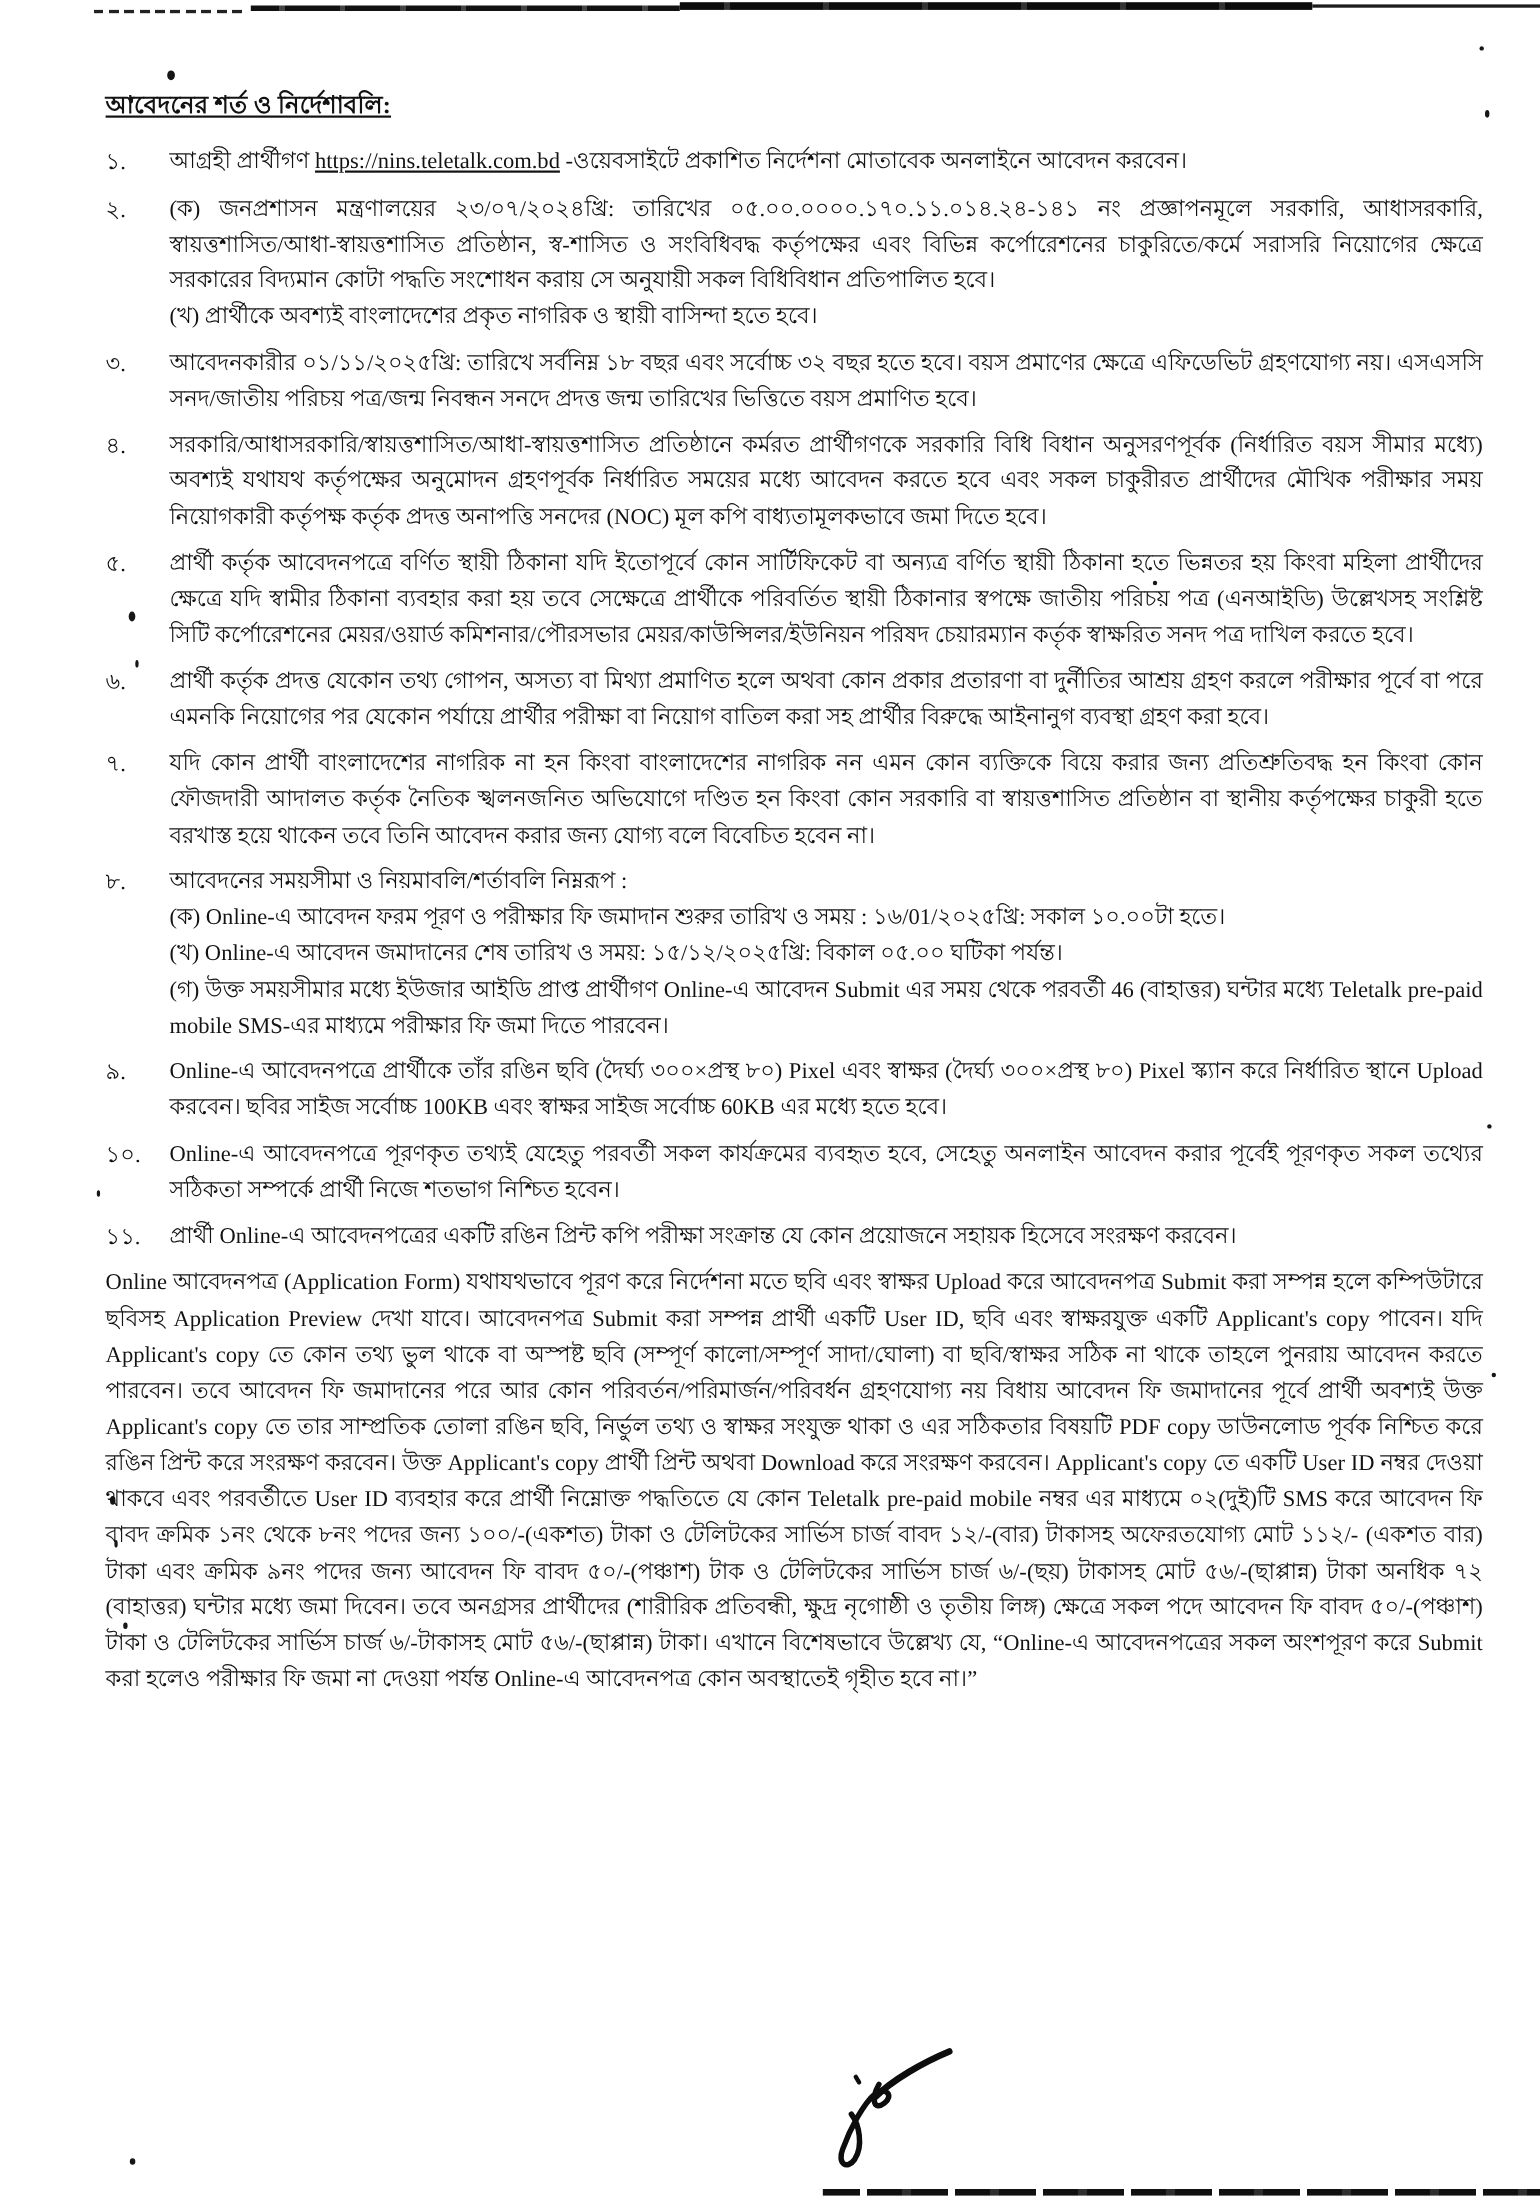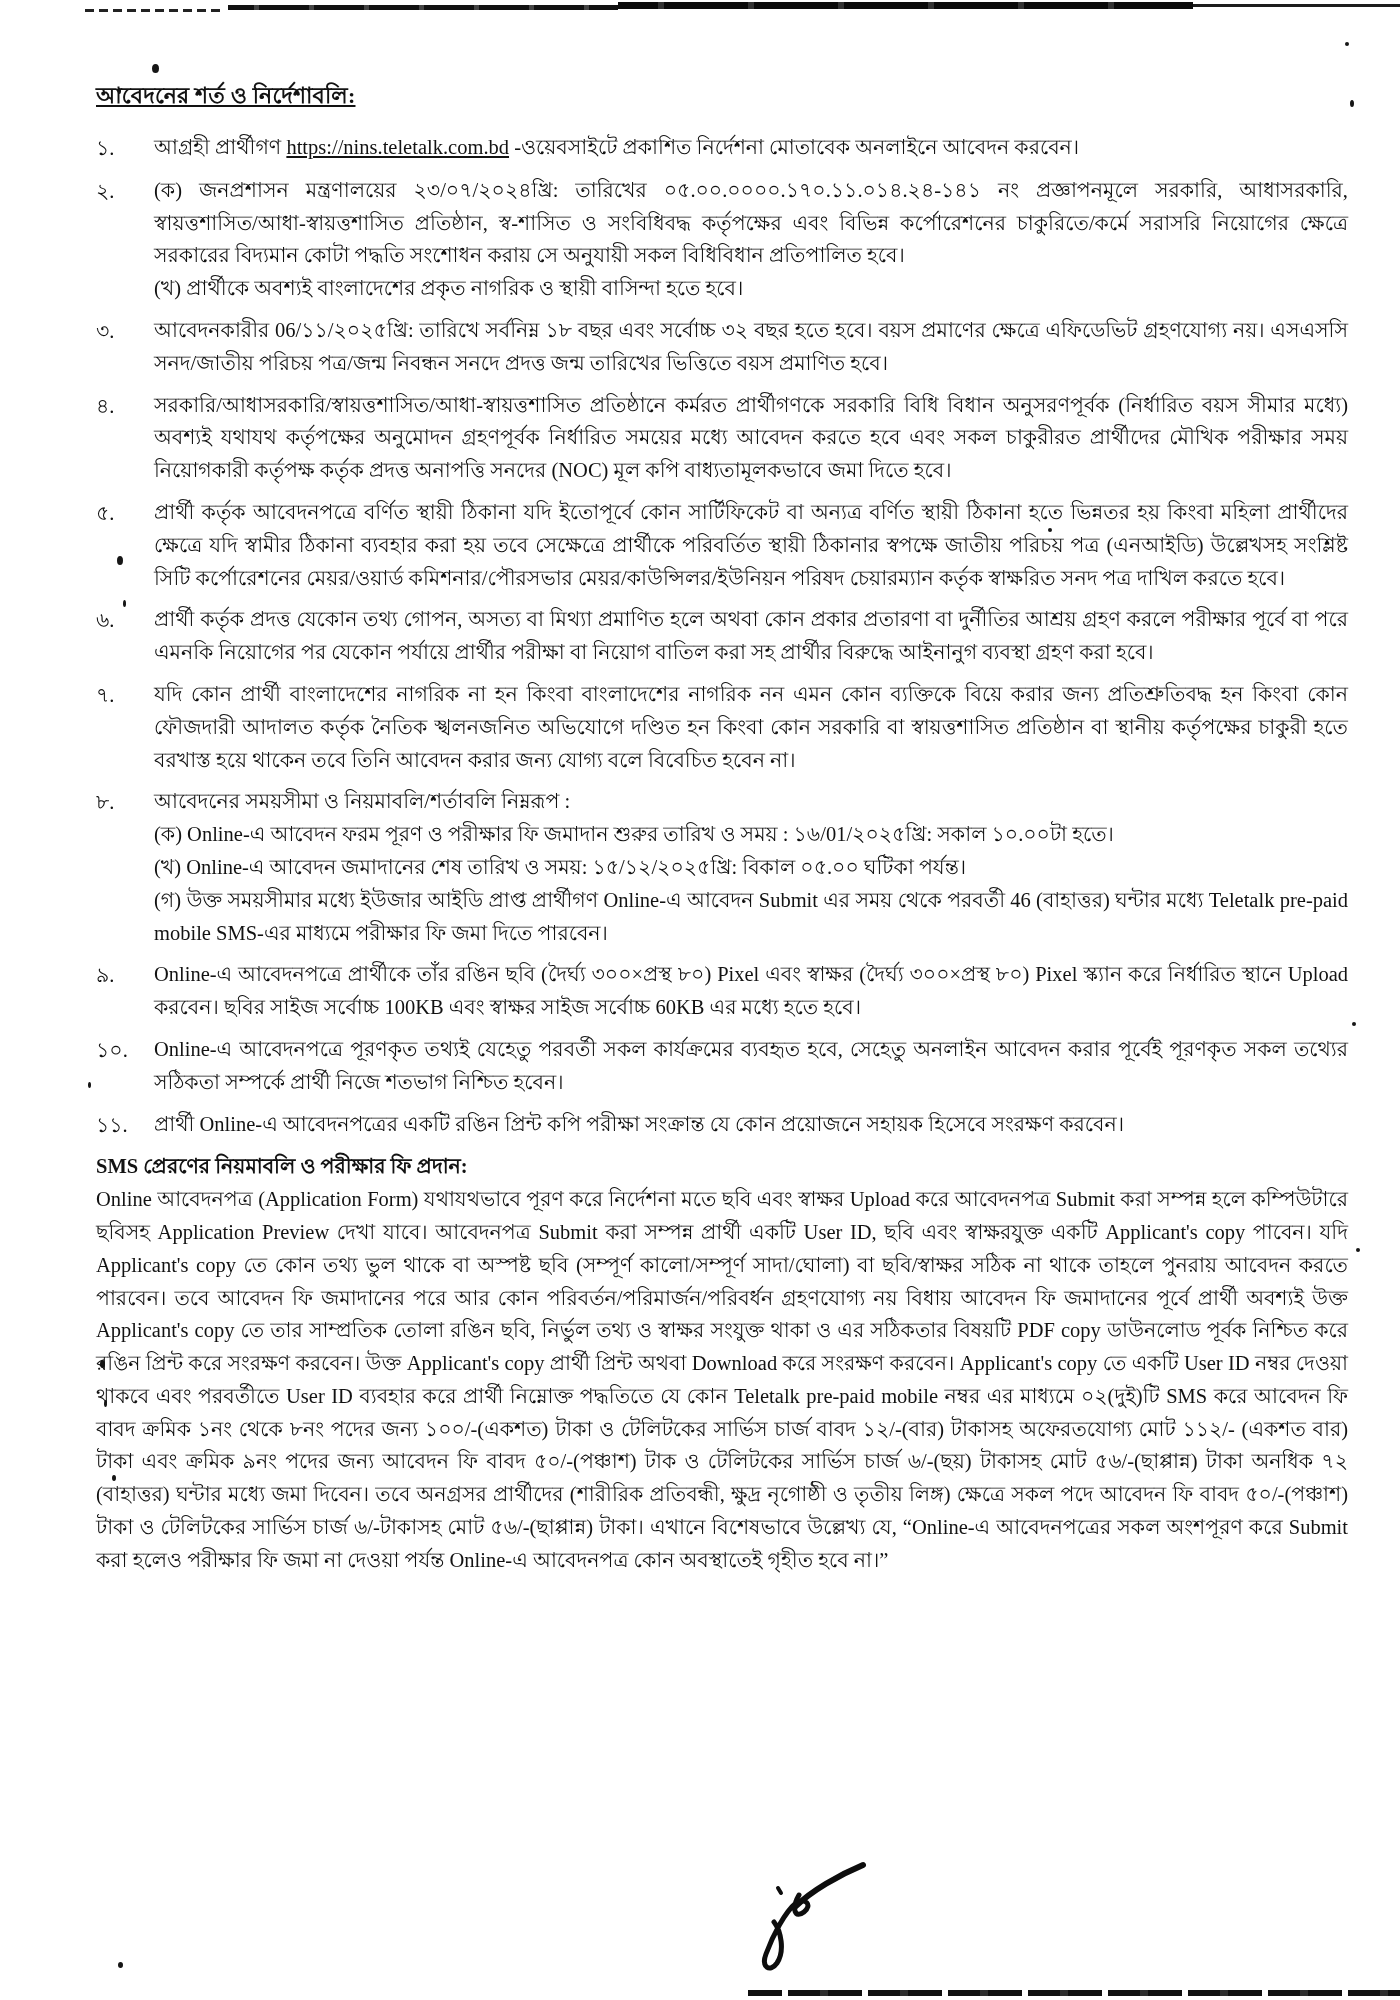--- a/index.html
+++ b/index.html
@@ -75,21 +75,21 @@
       <span class="num">২.</span>
       <div class="itembody">
         <p>(ক) জনপ্রশাসন মন্ত্রণালয়ের ২৩/০৭/২০২৪খ্রি: তারিখের ০৫.০০.০০০০.১৭০.১১.০১৪.২৪-১৪১ নং প্রজ্ঞাপনমূলে সরকারি, আধাসরকারি, স্বায়ত্তশাসিত/আধা-স্বায়ত্তশাসিত প্রতিষ্ঠান, স্ব-শাসিত ও সংবিধিবদ্ধ কর্তৃপক্ষের এবং বিভিন্ন কর্পোরেশনের চাকুরিতে/কর্মে সরাসরি নিয়োগের ক্ষেত্রে সরকারের বিদ্যমান কোটা পদ্ধতি সংশোধন করায় সে অনুযায়ী সকল বিধিবিধান প্রতিপালিত হবে।</p>
         <p>(খ) প্রার্থীকে অবশ্যই বাংলাদেশের প্রকৃত নাগরিক ও স্থায়ী বাসিন্দা হতে হবে।</p>
       </div>
     </div>
 
     <div class="item">
       <span class="num">৩.</span>
       <div class="itembody">
-        <p>আবেদনকারীর 06/১১/২০২৫খ্রি: তারিখে সর্বনিম্ন ১৮ বছর এবং সর্বোচ্চ ৩২ বছর হতে হবে। বয়স প্রমাণের ক্ষেত্রে এফিডেভিট গ্রহণযোগ্য নয়।  এসএসসি সনদ/জাতীয় পরিচয় পত্র/জন্ম নিবন্ধন সনদে প্রদত্ত জন্ম তারিখের ভিত্তিতে বয়স প্রমাণিত হবে।</p>
+        <p>আবেদনকারীর ০১/১১/২০২৫খ্রি: তারিখে সর্বনিম্ন ১৮ বছর এবং সর্বোচ্চ ৩২ বছর হতে হবে। বয়স প্রমাণের ক্ষেত্রে এফিডেভিট গ্রহণযোগ্য নয়।  এসএসসি সনদ/জাতীয় পরিচয় পত্র/জন্ম নিবন্ধন সনদে প্রদত্ত জন্ম তারিখের ভিত্তিতে বয়স প্রমাণিত হবে।</p>
       </div>
     </div>
 
     <div class="item">
       <span class="num">৪.</span>
       <div class="itembody">
         <p>সরকারি/আধাসরকারি/স্বায়ত্তশাসিত/আধা-স্বায়ত্তশাসিত প্রতিষ্ঠানে কর্মরত প্রার্থীগণকে সরকারি বিধি বিধান অনুসরণপূর্বক (নির্ধারিত বয়স সীমার মধ্যে) অবশ্যই যথাযথ কর্তৃপক্ষের অনুমোদন গ্রহণপূর্বক নির্ধারিত সময়ের মধ্যে আবেদন করতে হবে এবং সকল চাকুরীরত প্রার্থীদের মৌখিক পরীক্ষার সময় নিয়োগকারী কর্তৃপক্ষ কর্তৃক প্রদত্ত অনাপত্তি সনদের (NOC) মূল কপি বাধ্যতামূলকভাবে জমা দিতে হবে।</p>
       </div>
     </div>
 
@@ -140,21 +140,20 @@
 
     <div class="item">
       <span class="num">১১.</span>
       <div class="itembody">
         <p>প্রার্থী Online-এ আবেদনপত্রের একটি রঙিন প্রিন্ট কপি পরীক্ষা সংক্রান্ত যে কোন প্রয়োজনে সহায়ক হিসেবে সংরক্ষণ করবেন।</p>
       </div>
     </div>
 
     <div class="item">
       <div class="itembody">
-        <p class="b">SMS প্রেরণের নিয়মাবলি ও পরীক্ষার ফি প্রদান:</p>
         <p>Online আবেদনপত্র (Application Form) যথাযথভাবে পূরণ করে নির্দেশনা মতে ছবি এবং স্বাক্ষর Upload করে আবেদনপত্র Submit করা সম্পন্ন হলে কম্পিউটারে ছবিসহ Application Preview দেখা যাবে। আবেদনপত্র Submit করা সম্পন্ন প্রার্থী একটি User ID, ছবি এবং স্বাক্ষরযুক্ত একটি Applicant's copy পাবেন। যদি Applicant's copy তে কোন তথ্য ভুল থাকে বা অস্পষ্ট ছবি (সম্পূর্ণ কালো/সম্পূর্ণ সাদা/ঘোলা) বা ছবি/স্বাক্ষর সঠিক না থাকে তাহলে পুনরায় আবেদন করতে পারবেন। তবে আবেদন ফি জমাদানের পরে আর কোন পরিবর্তন/পরিমার্জন/পরিবর্ধন গ্রহণযোগ্য নয় বিধায় আবেদন ফি জমাদানের পূর্বে প্রার্থী অবশ্যই উক্ত Applicant's copy তে তার সাম্প্রতিক তোলা রঙিন ছবি, নির্ভুল তথ্য ও স্বাক্ষর সংযুক্ত থাকা ও এর সঠিকতার বিষয়টি PDF copy ডাউনলোড পূর্বক নিশ্চিত করে রঙিন প্রিন্ট করে সংরক্ষণ করবেন। উক্ত Applicant's copy প্রার্থী প্রিন্ট অথবা Download করে সংরক্ষণ করবেন। Applicant's copy তে একটি User ID নম্বর দেওয়া থাকবে এবং পরবর্তীতে User ID ব্যবহার করে প্রার্থী নিম্নোক্ত পদ্ধতিতে যে কোন Teletalk pre-paid mobile নম্বর এর মাধ্যমে ০২(দুই)টি SMS করে আবেদন ফি বাবদ ক্রমিক ১নং থেকে ৮নং পদের জন্য ১০০/-(একশত) টাকা ও টেলিটকের সার্ভিস চার্জ বাবদ ১২/-(বার) টাকাসহ অফেরতযোগ্য মোট ১১২/- (একশত বার) টাকা এবং ক্রমিক ৯নং পদের জন্য আবেদন ফি বাবদ ৫০/-(পঞ্চাশ) টাক ও টেলিটকের সার্ভিস চার্জ ৬/-(ছয়) টাকাসহ মোট ৫৬/-(ছাপ্পান্ন) টাকা অনধিক ৭২ (বাহাত্তর) ঘন্টার মধ্যে জমা দিবেন। তবে অনগ্রসর প্রার্থীদের (শারীরিক প্রতিবন্ধী, ক্ষুদ্র নৃগোষ্ঠী ও তৃতীয় লিঙ্গ) ক্ষেত্রে সকল পদে আবেদন ফি বাবদ ৫০/-(পঞ্চাশ) টাকা ও টেলিটকের সার্ভিস চার্জ ৬/-টাকাসহ মোট ৫৬/-(ছাপ্পান্ন) টাকা। এখানে বিশেষভাবে উল্লেখ্য যে, “Online-এ আবেদনপত্রের সকল অংশপূরণ করে Submit করা হলেও পরীক্ষার ফি জমা না দেওয়া পর্যন্ত Online-এ আবেদনপত্র কোন অবস্থাতেই গৃহীত হবে না।”</p>
       </div>
     </div>
 
   </div>
 
   <svg class="sig" viewBox="0 0 150 130" aria-hidden="true">
     <path d="M128,10 C104,20 76,36 60,52" stroke-width="6"></path>
     <path d="M64,40 C56,54 60,64 69,57 C78,50 70,42 61,48 C50,57 38,80 31,99 C26,112 35,118 42,108 C50,96 46,76 39,67" stroke-width="5"></path>
     <path d="M46,38 L43,33" stroke-width="4"></path>

